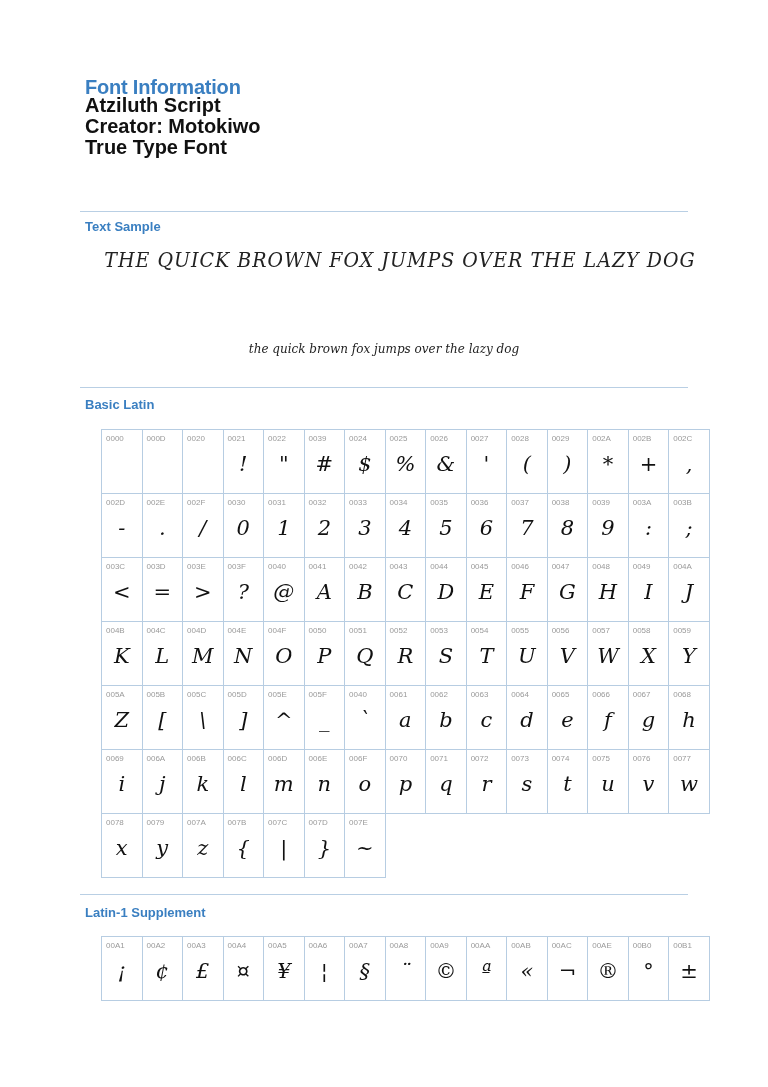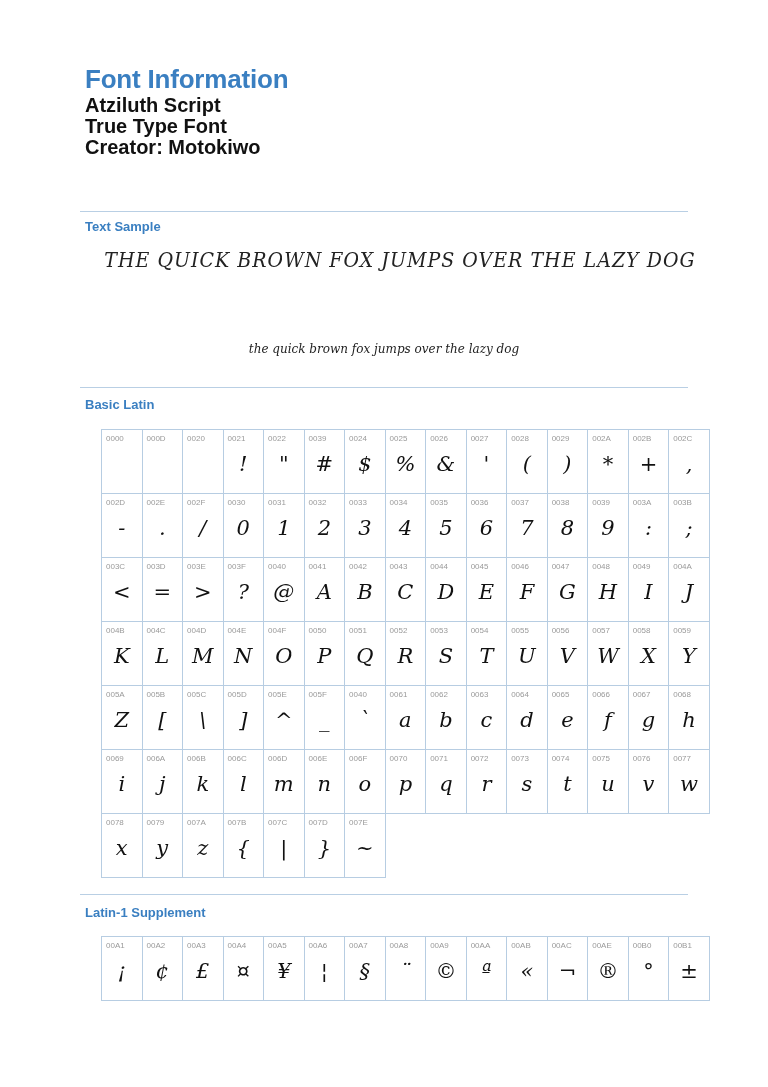--- a/index.html
+++ b/index.html
@@ -1,36 +1,36 @@
 <!DOCTYPE html>
 <html><head>
 <meta charset="utf-8">
 <style>
   html,body{margin:0;padding:0;background:#fff;}
   body{width:768px;height:1087px;position:relative;overflow:hidden;font-family:"Liberation Sans",sans-serif;color:#111;}
-  .title{position:absolute;left:85px;top:64px;font-size:26px;font-weight:bold;color:#3a7fc1;letter-spacing:-0.2px;}
+  .title{position:absolute;left:85px;top:76px;font-size:20px;font-weight:bold;color:#3a7fc1;letter-spacing:-0.2px;}
   .info{position:absolute;left:85px;top:95px;font-size:20px;font-weight:bold;line-height:20.8px;color:#111;}
   .rule{position:absolute;left:80px;width:608px;height:1px;background:#b9cfe4;}
   .h2{position:absolute;left:85px;font-size:13px;font-weight:bold;color:#3a7fc1;}
   .sample-upper{position:absolute;left:100px;width:600px;top:244px;text-align:center;font-family:"DejaVu Serif",serif;font-style:italic;font-size:19px;line-height:32px;letter-spacing:1px;color:#222;transform:scaleY(1.05);}
   .sample-lower{position:absolute;left:80px;width:608px;top:342px;text-align:center;font-family:"DejaVu Serif",serif;font-style:italic;font-size:12px;color:#222;}
   .grid{position:absolute;left:80px;border-top:1px solid #b7cde2;border-left:1px solid #b7cde2;display:grid;grid-template-columns:repeat(15,40.53px);margin-left:21px;}
   .cell{box-sizing:border-box;height:64px;border-right:1px solid #b7cde2;border-bottom:1px solid #b7cde2;position:relative;}
   .code{position:absolute;left:4px;top:4px;font-size:8px;color:#9a9a9a;}
   .glyph{position:absolute;left:0;right:0;top:22px;text-align:center;font-family:"DejaVu Serif",serif;font-style:italic;font-size:21px;color:#111;}
   .latin1 .cell{height:64px;text-decoration:underline;}
 </style>
 </head>
 <body>
 
 <div class="title">Font Information</div>
 <div class="info">
   <div>Atziluth Script</div>
+  <div>Creator: Motokiwo</div>
   <div>True Type Font</div>
-  <div>Creator: Motokiwo</div>
 </div>
 
 <div class="rule" style="top:211px"></div>
 <div class="h2" style="top:219px">Text Sample</div>
 <div class="sample-upper">THE QUICK BROWN FOX JUMPS OVER THE LAZY DOG</div>
 <div class="sample-lower">the quick brown fox jumps over the lazy dog</div>
 
 <div class="rule" style="top:387px"></div>
 <div class="h2" style="top:397px">Basic Latin</div>
 <div class="grid" id="basic-grid" style="top:429px">

